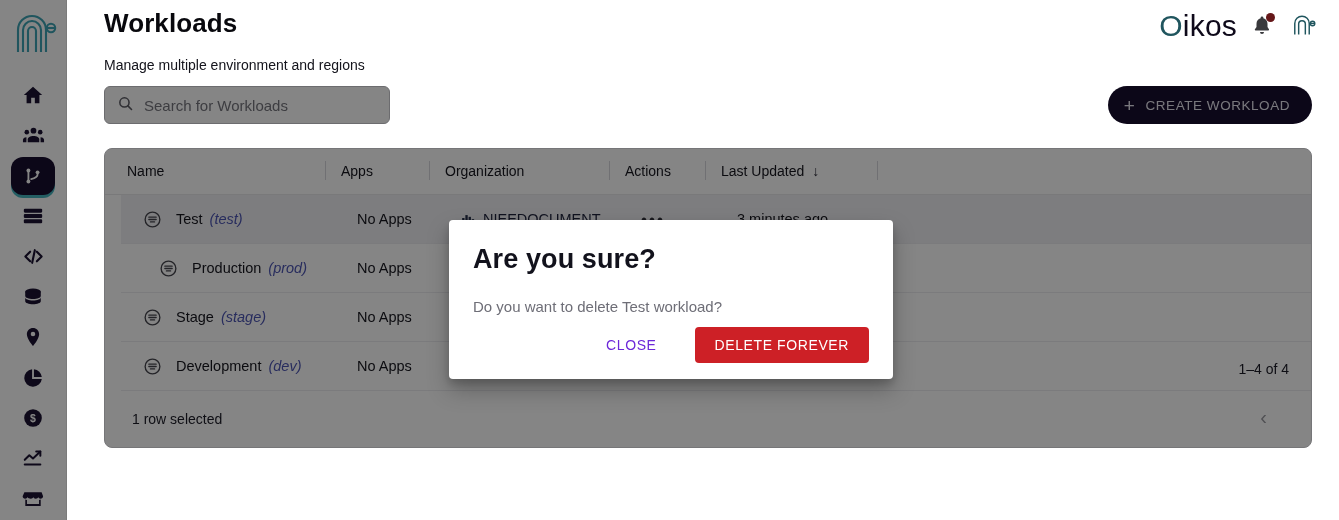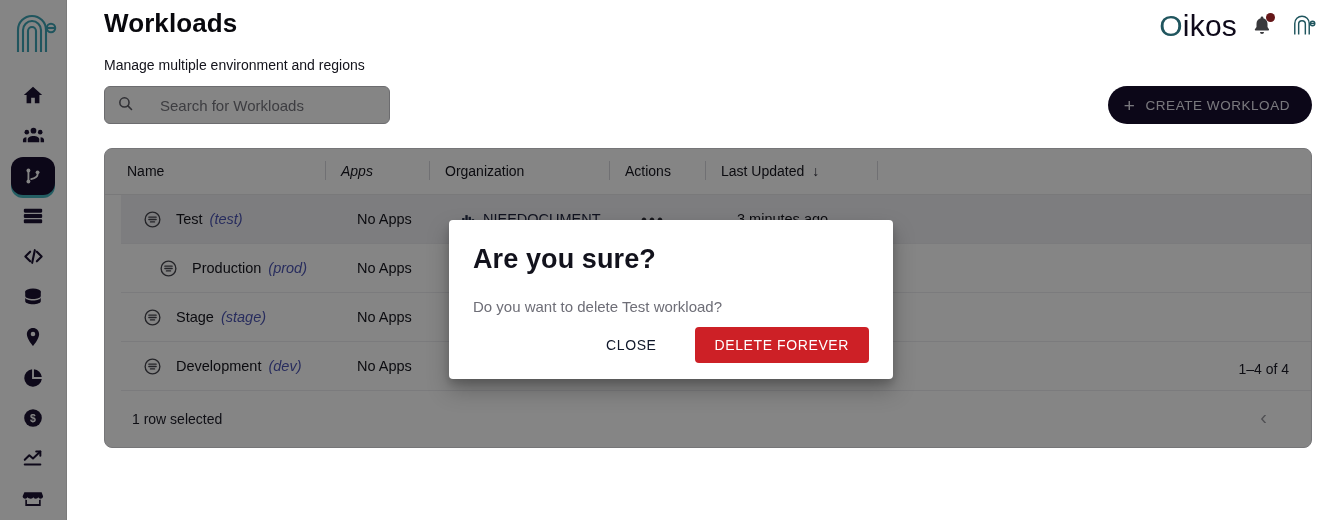--- a/index.html
+++ b/index.html
@@ -67,21 +67,21 @@
     font-size: 26px; font-weight: bold; color: #10101a; letter-spacing: .1px;
   }
   #page-subtitle {
     position: absolute; left: 37px; top: 57px;
     font-size: 14px; color: #2b2b3d;
   }
   #search-box {
     position: absolute; left: 37px; top: 86px;
     width: 286px; height: 38px;
     border: 1px solid #cfcfd6; border-radius: 6px;
-    display: flex; align-items: center; gap: 26px;
+    display: flex; align-items: center; gap: 10px;
     padding: 13px 12px;
     background: #ffffff;
   }
   #search-input {
     border: none; outline: none; background: transparent;
     font-family: "Liberation Sans", sans-serif;
     font-size: 15px; color: #2a2a38; width: 100%;
   }
   #search-input::placeholder { color: #76767f; }
 
@@ -163,21 +163,21 @@
     font-size: 15px; color: #6e6e77;
   }
   #modal-actions {
     position: absolute; right: 24px; bottom: 16px;
     display: flex; align-items: center; gap: 28px;
   }
   #close-btn {
     background: transparent; border: none; cursor: pointer;
     font-family: "Liberation Sans", sans-serif;
     font-size: 14px; letter-spacing: .6px;
-    color: #0f172a; padding: 8px 10px;
+    color: #6d28d9; padding: 8px 10px;
   }
   #delete-btn {
     background: #cd2026; color: #ffffff;
     border: none; border-radius: 4px; cursor: pointer;
     font-family: "Liberation Sans", sans-serif;
     font-size: 14px; letter-spacing: .6px;
     height: 36px; padding: 0 20px;
   }
 </style>
 </head>
@@ -355,21 +355,21 @@
         <span class="plus">+</span>
         <span>CREATE WORKLOAD</span>
       </button>
 
       <div id="table-card">
 
         <div class="thead">
           <div class="th" style="width:220px; padding-left:22px;">
             <span>Name</span>
           </div>
-          <div class="th" style="width:104px;font-style:italic;">
+          <div class="th" style="width:104px;">
             <span class="divider"></span>
             <span>Apps</span>
           </div>
           <div class="th" style="width:180px;">
             <span class="divider"></span>
             <span>Organization</span>
           </div>
           <div class="th" style="width:96px;">
             <span class="divider"></span>
             <span>Actions</span>

